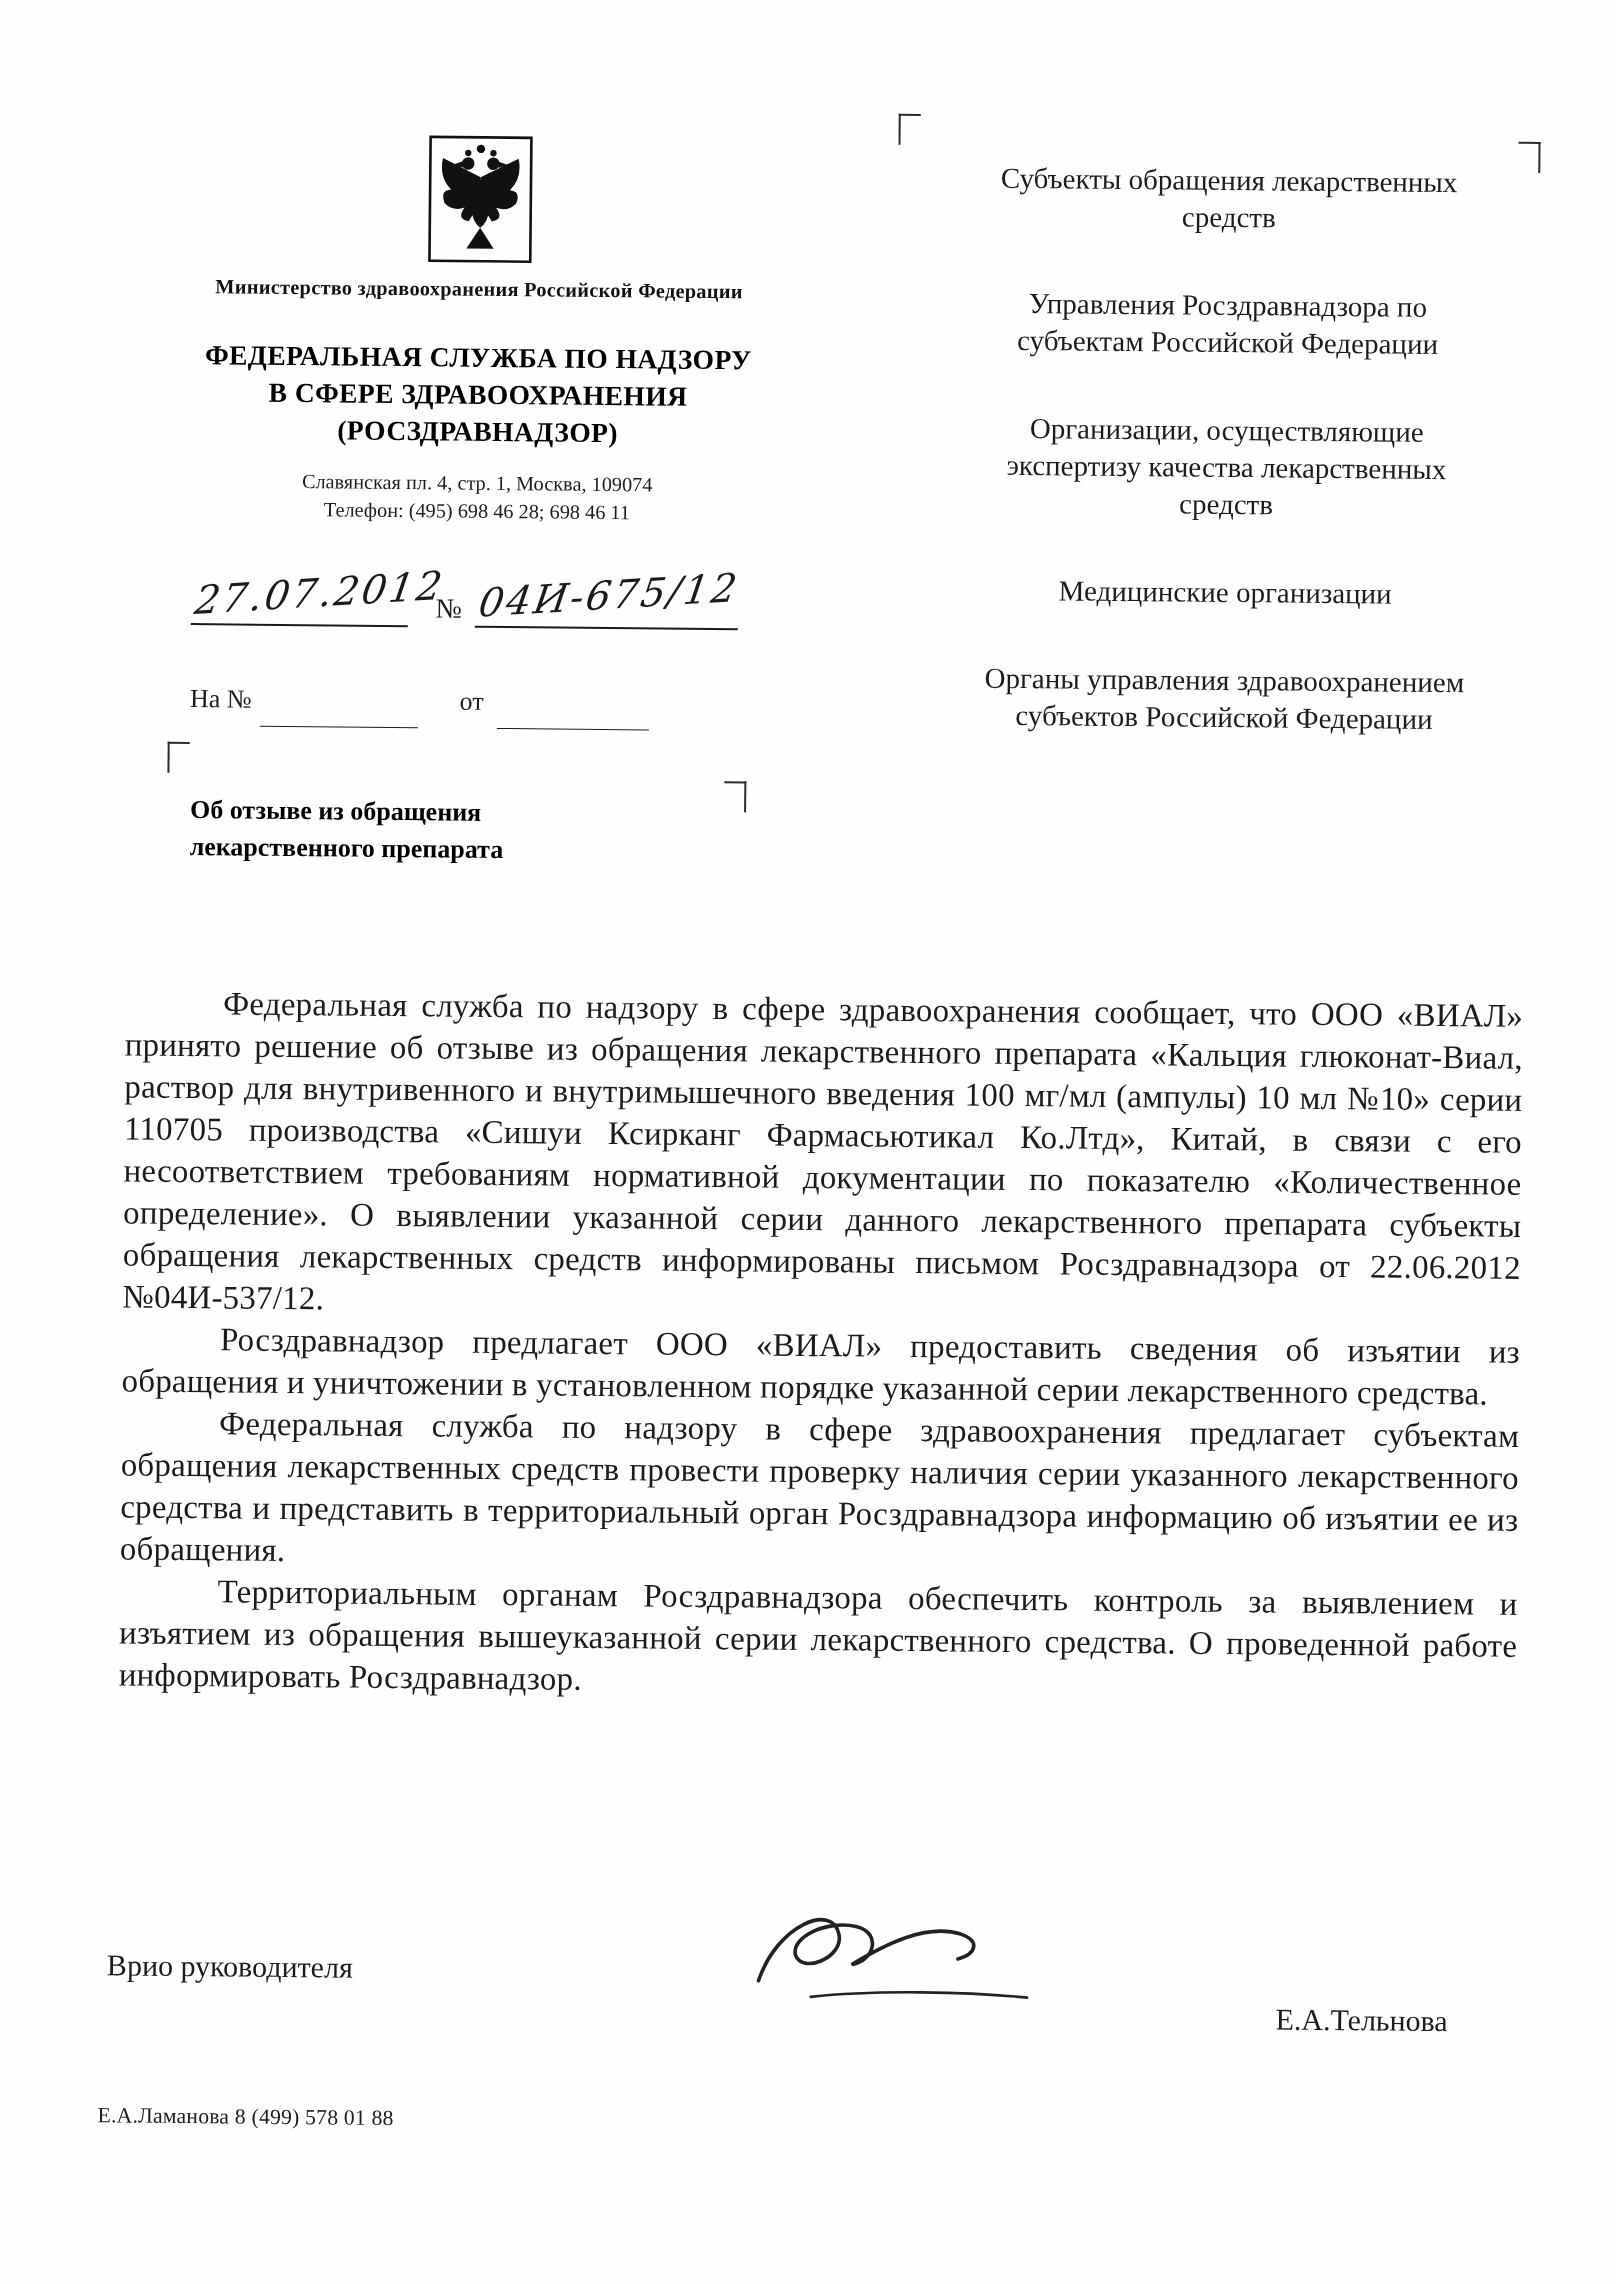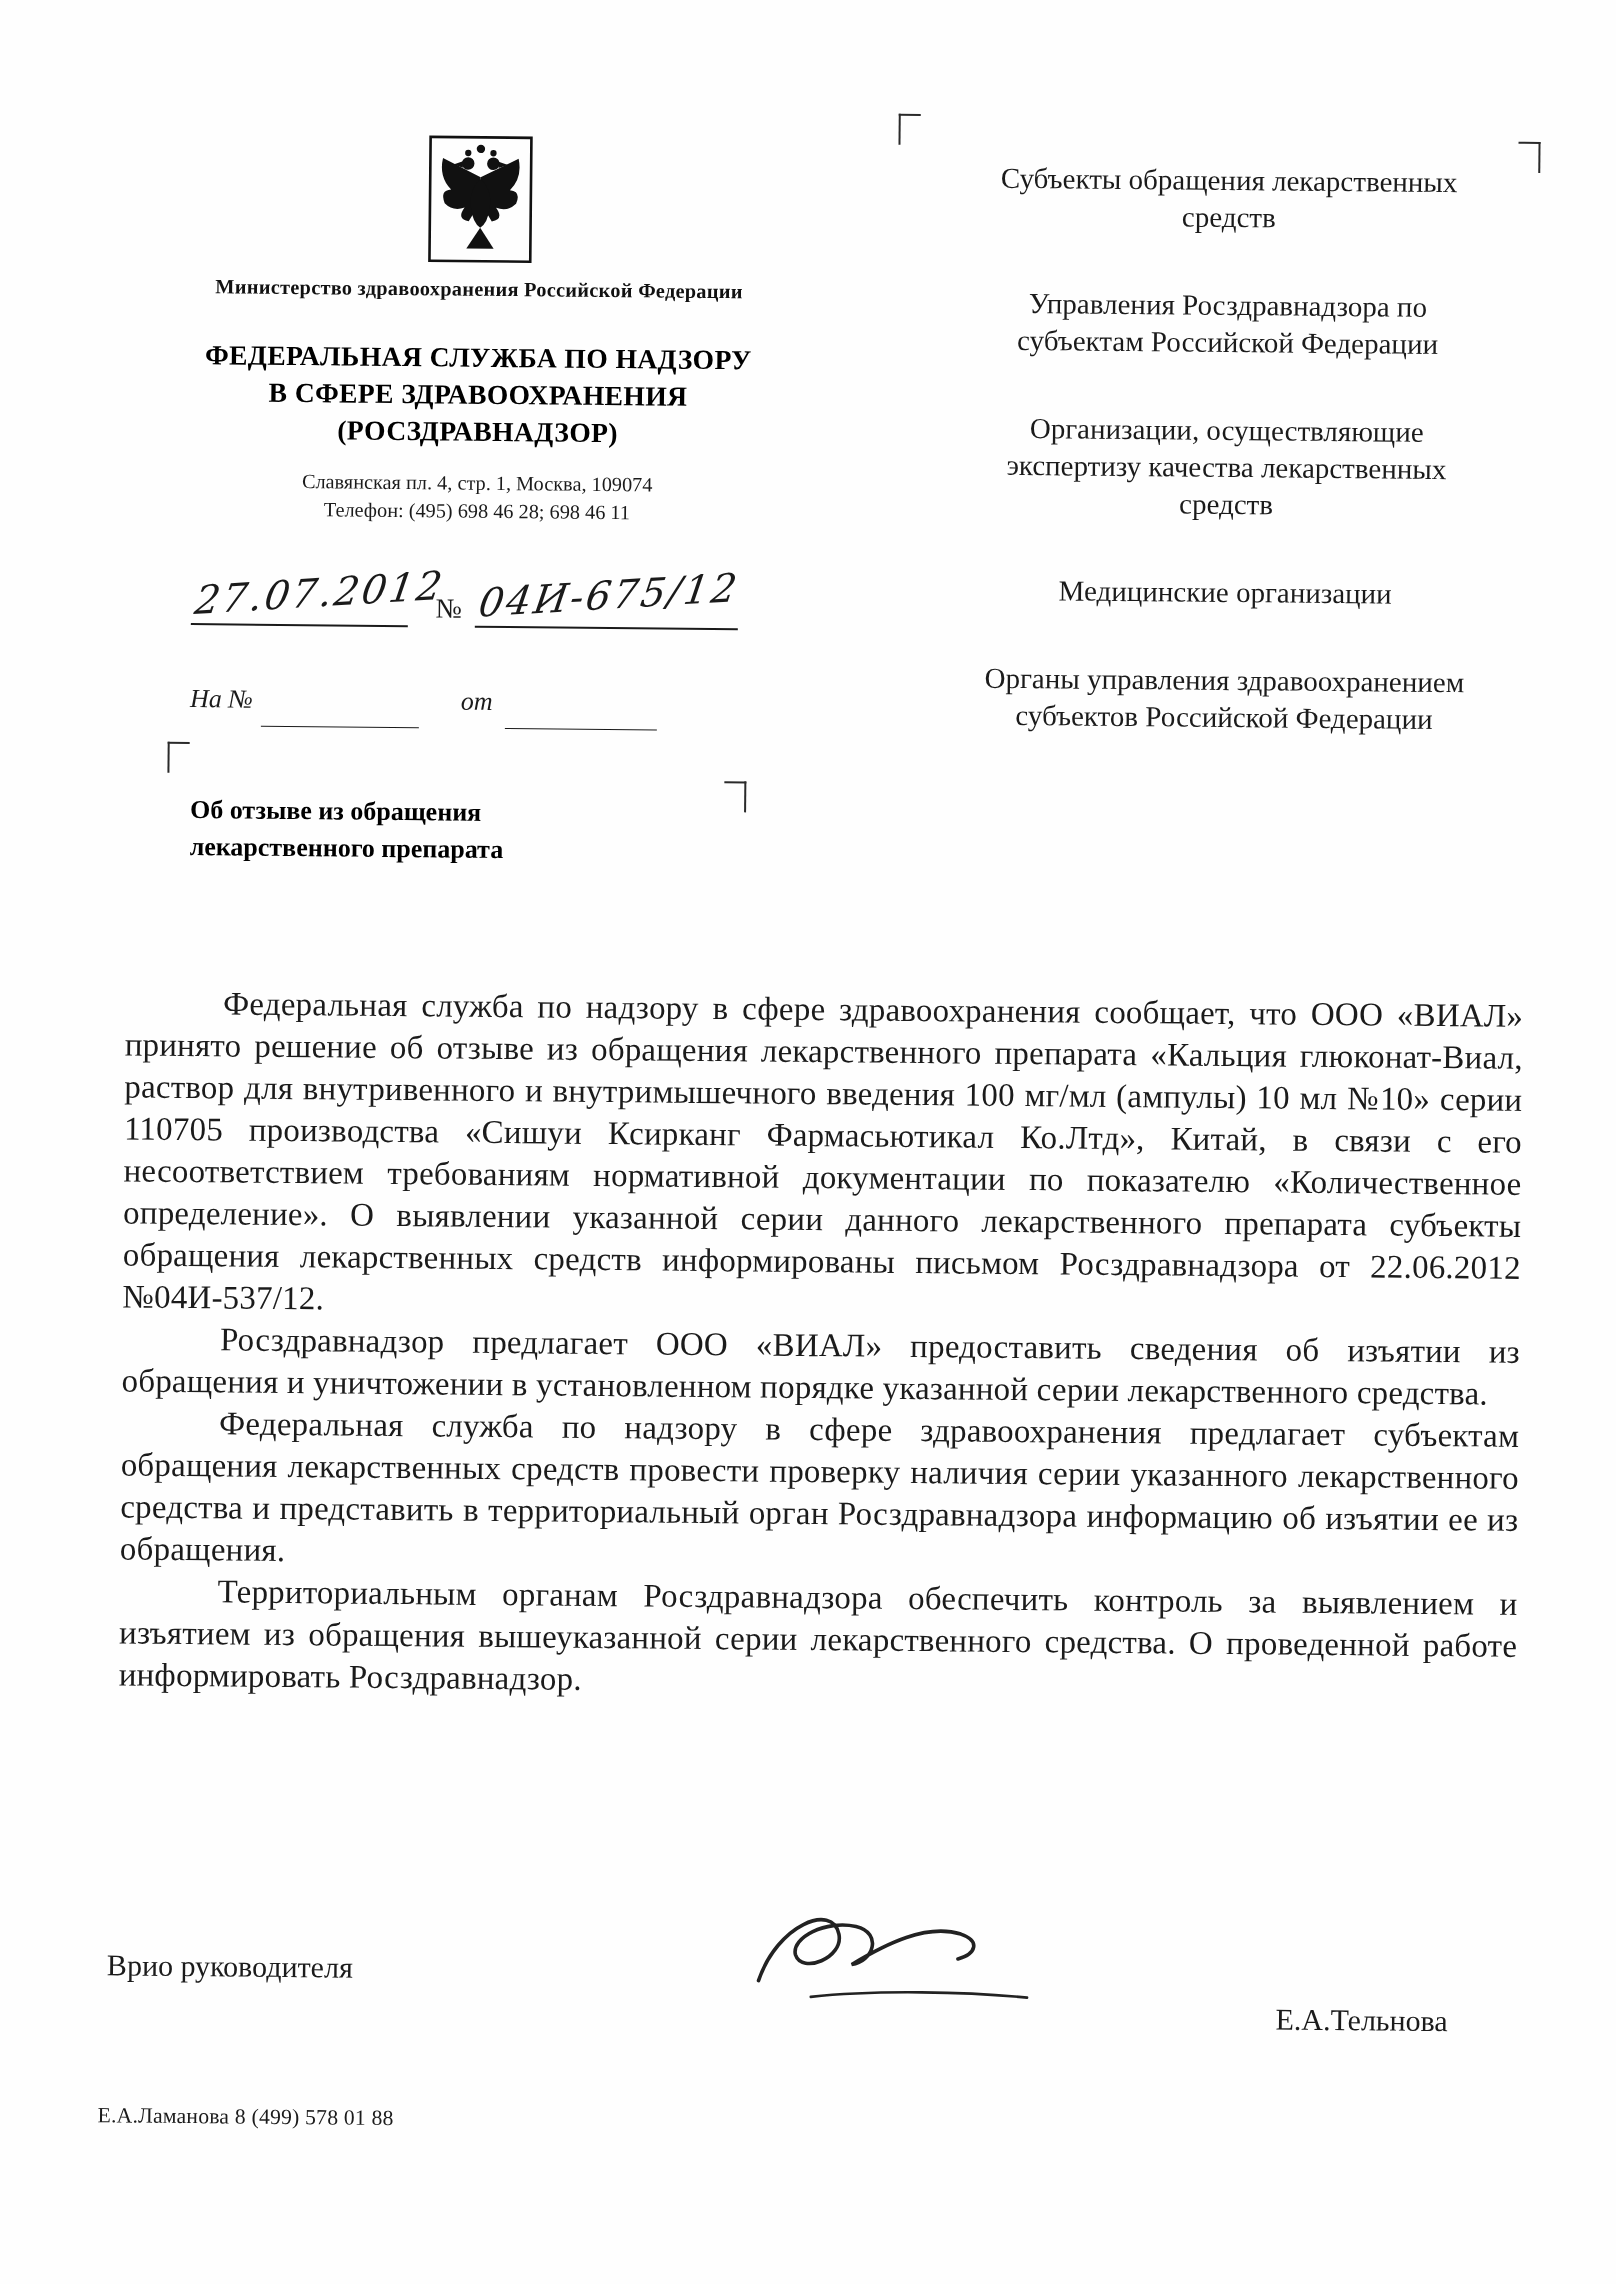--- a/index.html
+++ b/index.html
@@ -36,21 +36,21 @@
   .num-label{margin:0 13px 2.6px 27.6px;}
   .num-blank{width:263px;}
   .handwritten{
     position:absolute;left:1.3px;bottom:0px;
     font-family:"DejaVu Serif", serif;font-style:italic;
     font-size:39px;letter-spacing:2.6px;white-space:nowrap;
     transform:rotate(-4deg) skewX(-12deg);transform-origin:0 100%;
     color:#1a1a1a;
   }
   .reply-row{position:absolute;left:187px;top:690px;display:flex;align-items:flex-end;font-size:26px;}
-  .reply-row .lbl{margin-bottom:12px;font-style:italic;}
+  .reply-row .lbl{margin-bottom:12px;}
   .blank-sm{border-bottom:1.3px solid #1a1a1a;height:29px;}
   .reply-blank-1{width:158px;margin-left:7.9px;}
   .ot-lbl{margin-left:42px;}
   .reply-blank-2{width:152px;margin-left:13px;}
 
   
   .subject{position:absolute;left:188px;top:797px;font-weight:bold;font-size:26px;line-height:37px;color:#000;}
   .subject span{display:block;}
 
   

